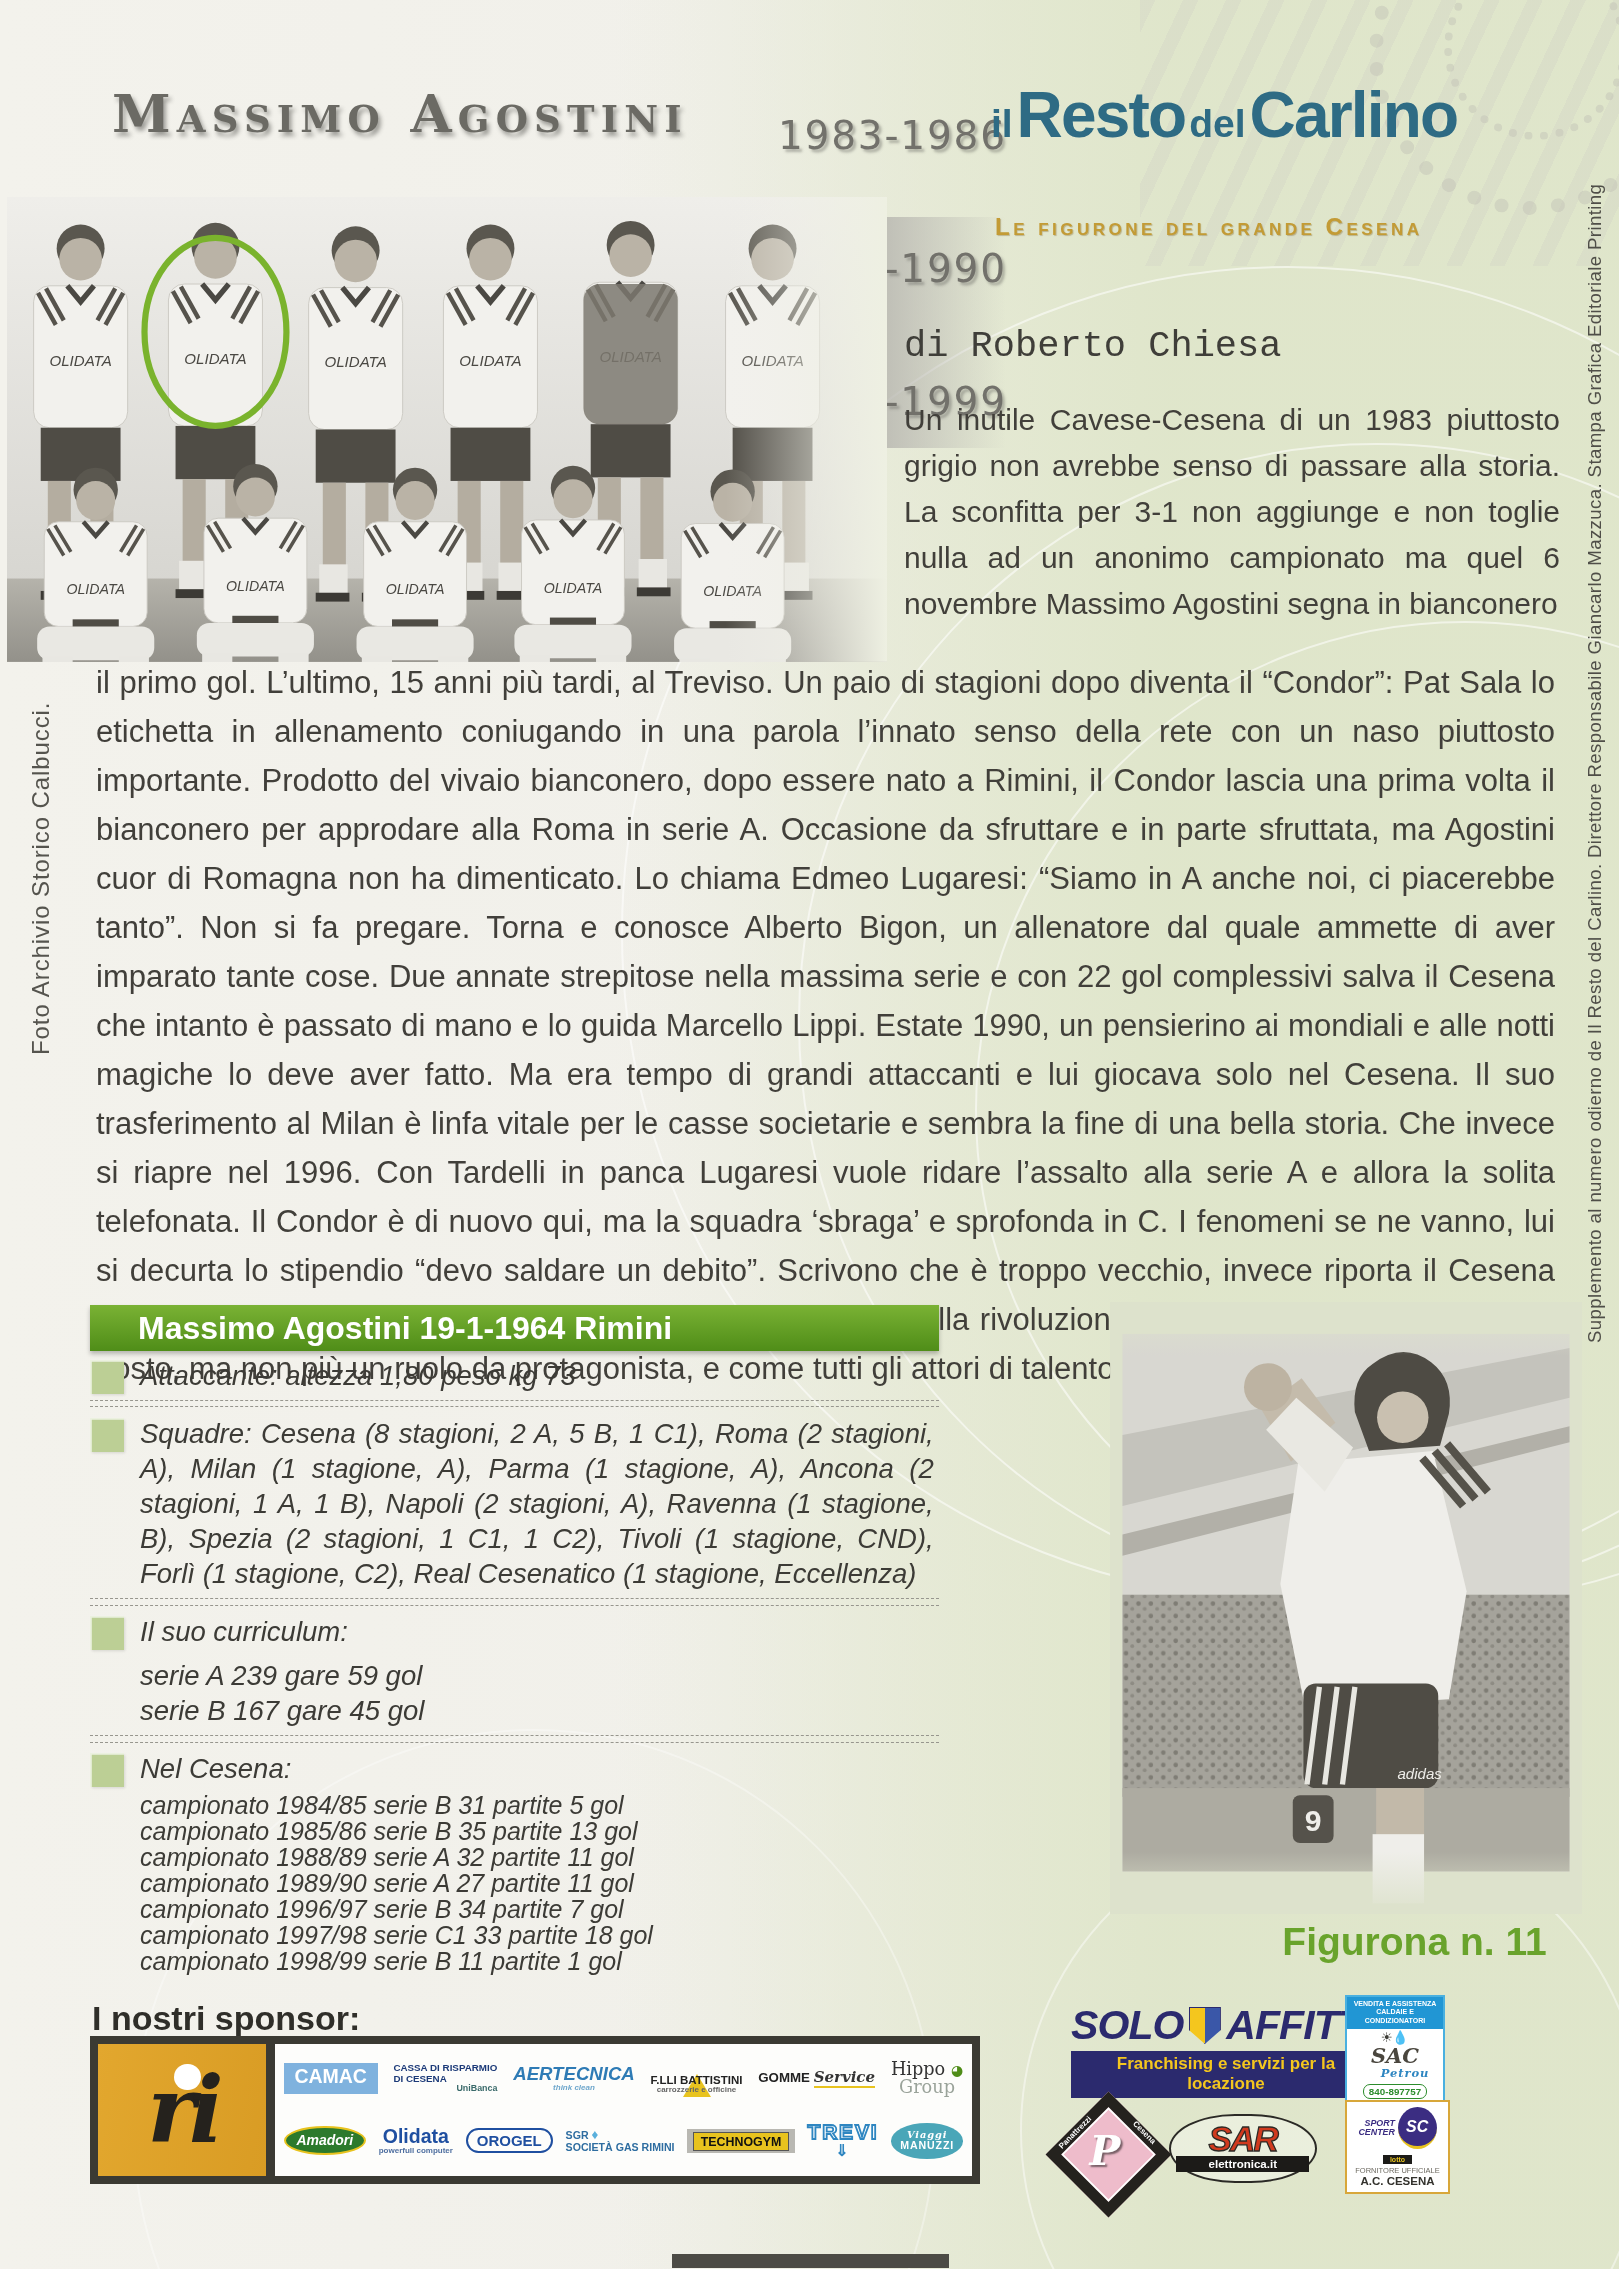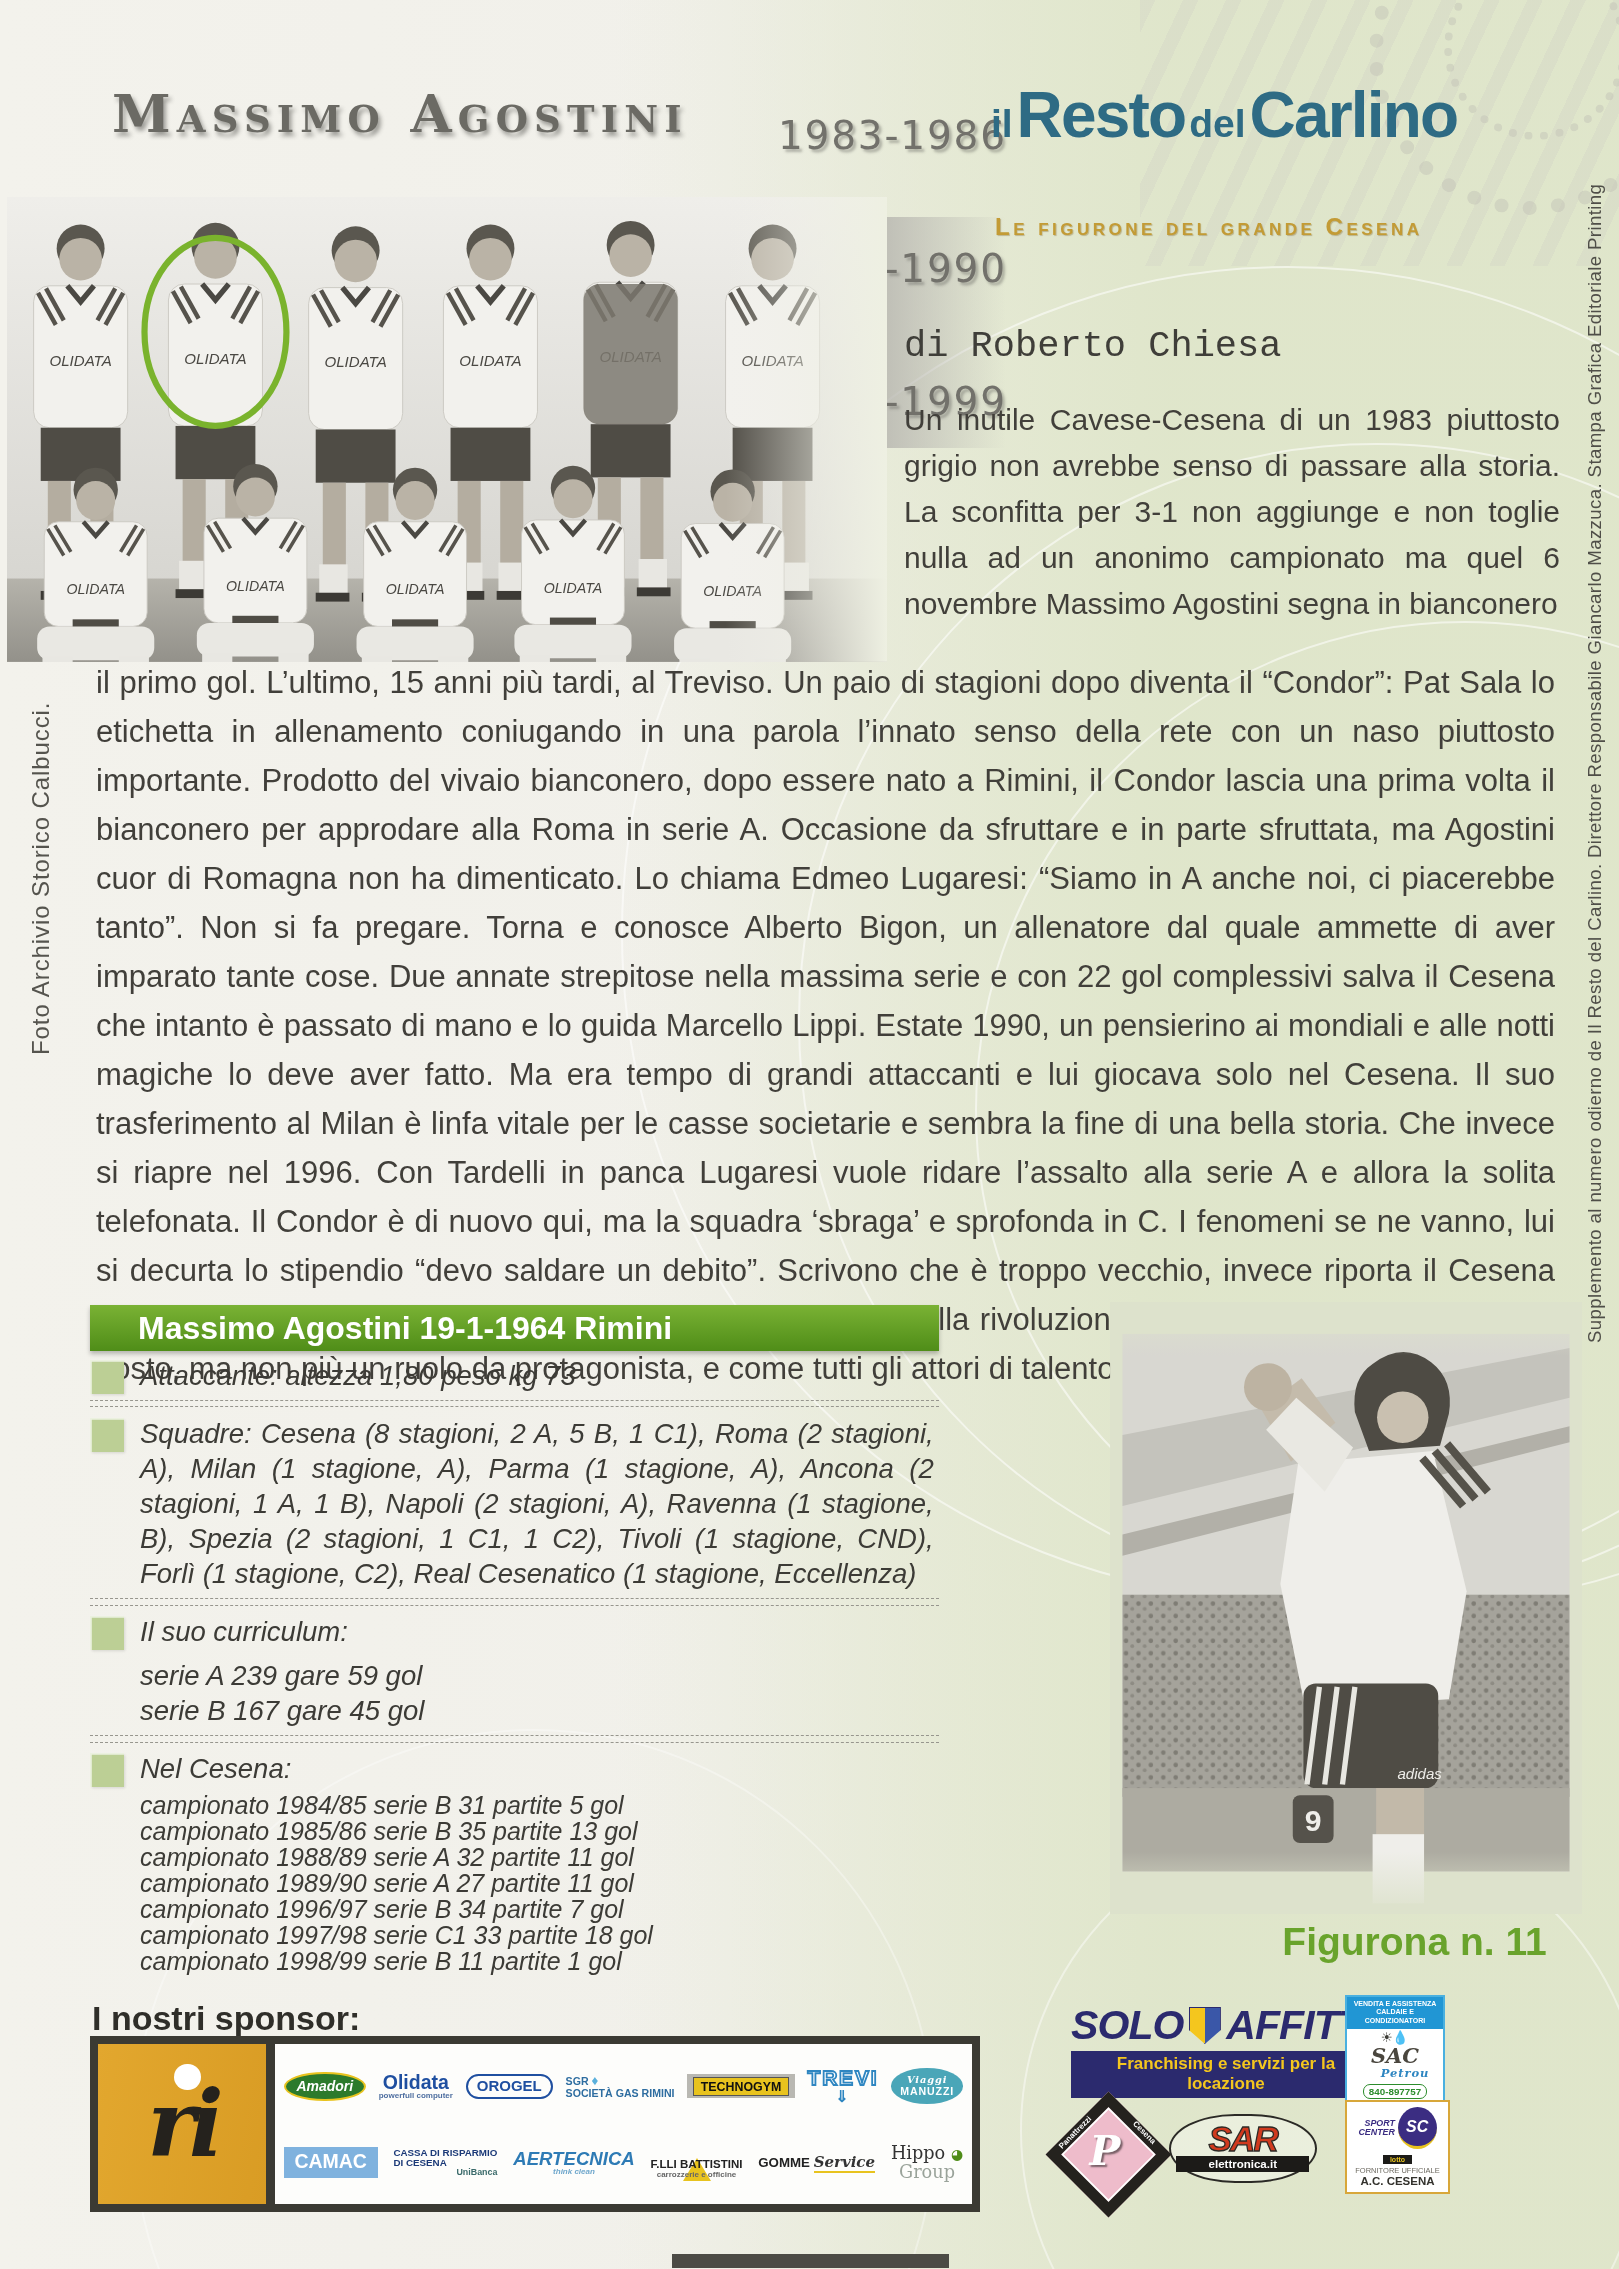--- a/index.html
+++ b/index.html
@@ -50,21 +50,21 @@
         line-height:35px;color:#3c3b36;text-align:justify;}
   .bullet{position:absolute;left:0;top:8.9px;width:34px;height:34px;background:#bccf95;
         box-shadow:inset 1.8px 1.8px 0 rgba(255,255,255,.7),1.8px 1.8px 2.7px rgba(0,0,0,.12);}
   .sep{height:5.3px;border-top:1.8px dashed #97968e;border-bottom:1.8px dashed #97968e;margin:1.8px 0;}
   .gap6{height:5.3px}.gap10{height:8.9px}
   .camp{font-size:25px;line-height:26px;}
   .figurona{position:absolute;left:1268px;top:1920px;width:293px;text-align:center;
         font-size:39px;font-weight:700;color:#69a32c;}
   
   .sphead{position:absolute;left:92px;top:1999px;font-size:34px;font-weight:700;color:#2f2e29;}
-  .sponsorbox{position:absolute;left:90px;top:2036px;width:890px;height:176px;
+  .sponsorbox{position:absolute;left:90px;top:2036px;width:890px;height:148px;
         background:#3b3a33;border:8.9px solid #3b3a33;display:flex;gap:8.9px;box-sizing:border-box;}
   .ricell{flex:0 0 168px;background:linear-gradient(100deg,#e2a72e,#d99c24);position:relative;
         display:flex;align-items:center;justify-content:center;}
   .ritext{font-family:"DejaVu Serif",serif;font-style:italic;font-weight:900;font-size:92px;
         color:#25221d;letter-spacing:-7px;line-height:1;}
   .ridot{position:absolute;left:76px;top:19.5px;width:26.6px;height:26.6px;border-radius:50%;background:#fff;}
   .logocell{flex:1;background:#fdfdfb;display:flex;flex-direction:column;justify-content:space-around;
         padding:3.5px 8.9px;overflow:hidden;}
   .lrow{display:flex;align-items:center;justify-content:space-between;gap:7px;}
   .lg{text-align:center;line-height:1.05;}
@@ -325,20 +325,46 @@
 
   <div class="sphead">I nostri sponsor:</div>
 
   <div class="sponsorbox">
     <div class="ricell">
       <span class="ritext">ri</span>
       <span class="ridot"></span>
     </div>
     <div class="logocell">
       <div class="lrow">
+        <span class="lg camac">CAMAC</span>
+        <span class="lg cassa">
+          <div>CASSA DI RISPARMIO</div>
+          <div>DI CESENA</div>
+          <div class="uni">UniBanca</div>
+        </span>
+        <span class="lg aer">
+          <span>AERTECNICA</span>
+          <div class="tag">think clean</div>
+        </span>
+        <span class="lg batt">
+          <span class="tri"></span>
+          <div>F.LLI BATTISTINI</div>
+          <div class="tag">carrozzerie e officine</div>
+        </span>
+        <span class="lg gomme">
+          <span>GOMME</span>
+          <span class="scr">Service</span>
+        </span>
+        <span class="lg hippo">
+          <span>Hippo</span>
+          <span class="dot">◕</span>
+          <div class="grp">Group</div>
+        </span>
+      </div>
+      <div class="lrow">
         <span class="lg amad">Amadori</span>
         <span class="lg olid">
           <span>Olidata</span>
           <div class="tag">powerfull computer</div>
         </span>
         <span class="lg orogel">OROGEL</span>
         <span class="lg sgr">
           <span>SGR</span>
           <span class="f">♦</span>
           <div>SOCIETÀ GAS RIMINI</div>
@@ -346,46 +372,20 @@
         <span class="lg tgym">
           <span class="in">TECHNOGYM</span>
         </span>
         <span class="lg trevi">
           <span>TREVI</span>
           <div class="ar">⇓</div>
         </span>
         <span class="lg manu">
           <span class="scr">Viaggi</span>
           <span>MANUZZI</span>
-        </span>
-      </div>
-      <div class="lrow">
-        <span class="lg camac">CAMAC</span>
-        <span class="lg cassa">
-          <div>CASSA DI RISPARMIO</div>
-          <div>DI CESENA</div>
-          <div class="uni">UniBanca</div>
-        </span>
-        <span class="lg aer">
-          <span>AERTECNICA</span>
-          <div class="tag">think clean</div>
-        </span>
-        <span class="lg batt">
-          <span class="tri"></span>
-          <div>F.LLI BATTISTINI</div>
-          <div class="tag">carrozzerie e officine</div>
-        </span>
-        <span class="lg gomme">
-          <span>GOMME</span>
-          <span class="scr">Service</span>
-        </span>
-        <span class="lg hippo">
-          <span>Hippo</span>
-          <span class="dot">◕</span>
-          <div class="grp">Group</div>
         </span>
       </div>
     </div>
   </div>
 
   <div class="solo">
     <div class="solo-top">
       <span class="solo-word">SOLO</span>
       <span class="shield"></span>
       <span class="solo-word">AFFITTI</span>

